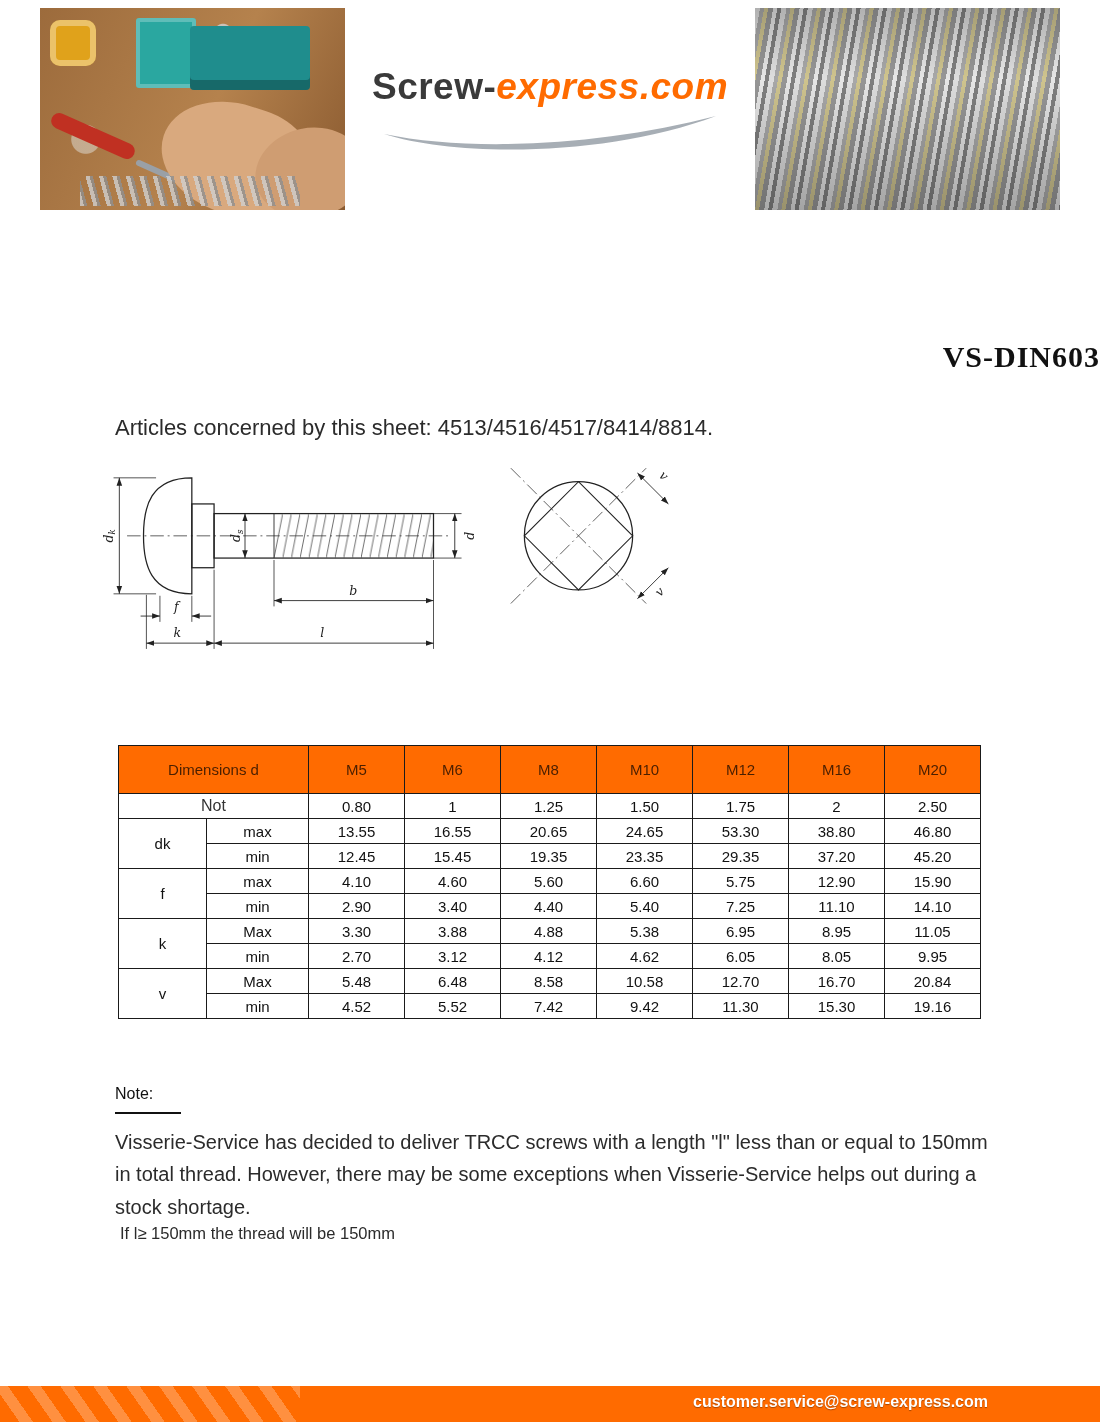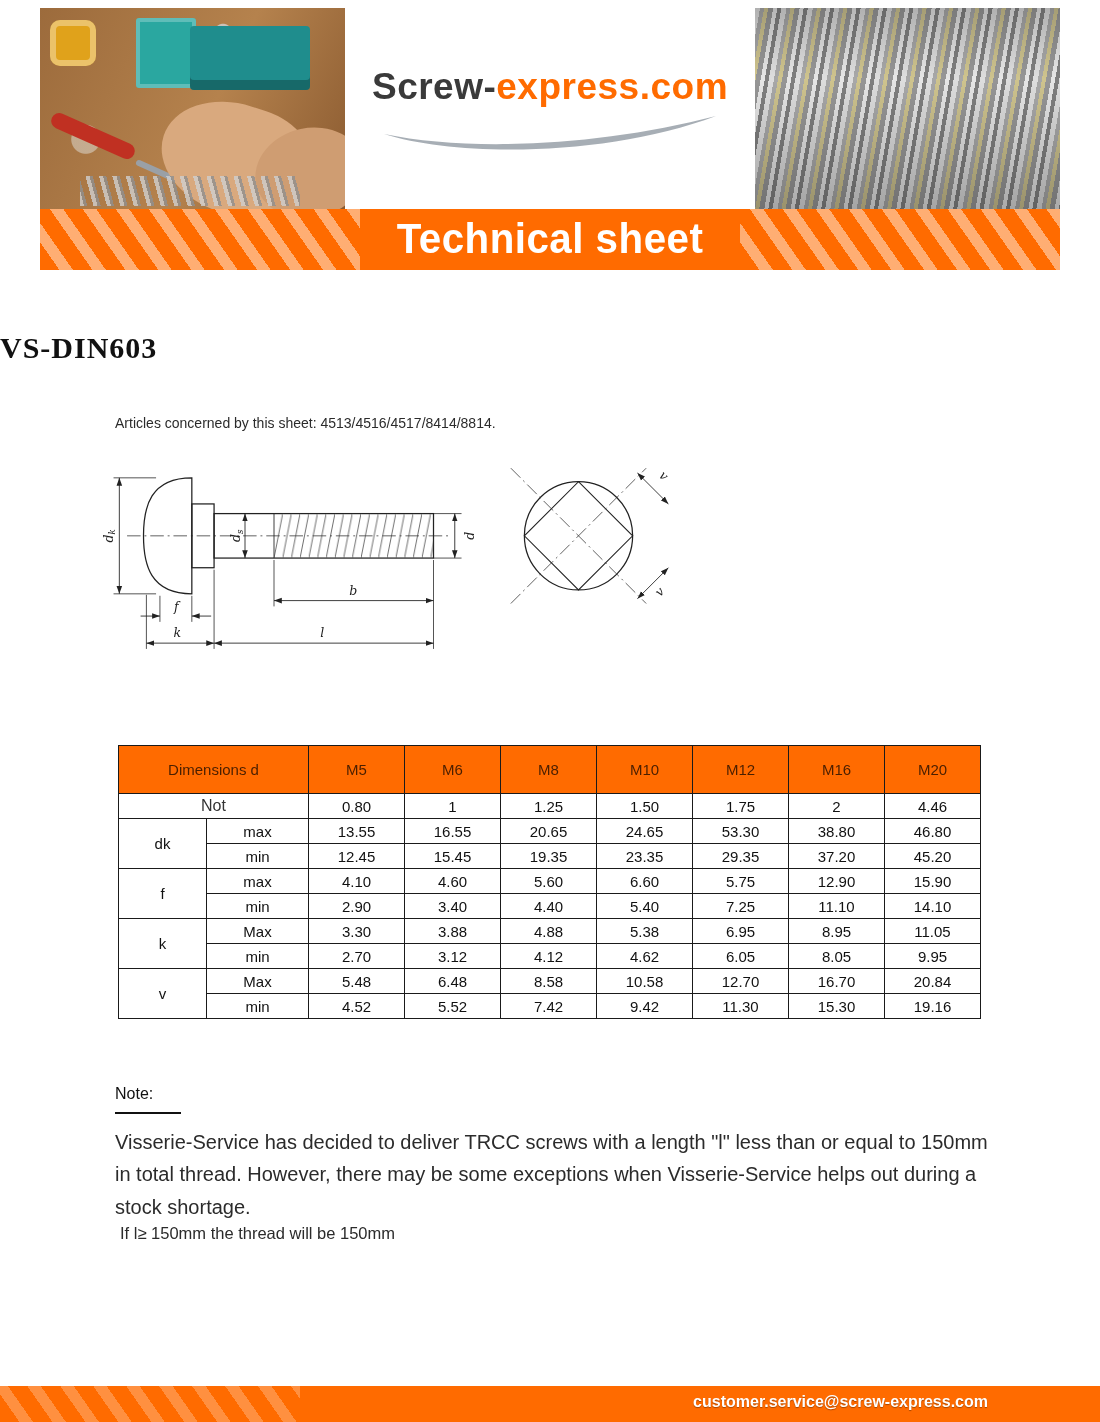--- a/index.html
+++ b/index.html
@@ -28,36 +28,36 @@
   .ph-hand{ position:absolute; left:120px; top:96px; width:150px; height:110px; background:#d9a97e; border-radius:50% 40% 10% 50%; transform:rotate(18deg); }
   .ph-hand2{ position:absolute; left:215px; top:120px; width:110px; height:90px; background:#cf9d72; border-radius:50%; transform:rotate(-12deg); }
   .ph-screwdriver{ position:absolute; left:8px; top:120px; width:90px; height:16px; background:#c03022; border-radius:8px; transform:rotate(24deg); box-shadow:90px 6px 0 -5px #9aa0a6; }
   .ph-screws{ position:absolute; left:40px; top:168px; width:220px; height:30px;
       background:repeating-linear-gradient(75deg,#cfcfcf 0 4px, #8f8f8f 4px 7px, transparent 7px 13px); opacity:.8; }
 
   
   .logo{ position:absolute; left:345px; top:66px; width:410px; height:120px; text-align:center; }
   .logo-text{ font-size:37px; font-weight:700; letter-spacing:.5px; white-space:nowrap; }
   .logo-part1{ color:#3a3a3a; }
-  .logo-part2{ color:var(--accent); }
+  .logo-part2{ color:var(--accent); font-style:italic; }
   .logo-swoosh{ display:block; margin:4px auto 0; }
 
   
   .banner{ position:absolute; left:40px; top:209px; width:1020px; height:61px; background:var(--accent); }
   .banner::before,.banner::after{ content:""; position:absolute; top:0; bottom:0; width:320px;
       background:repeating-linear-gradient(55deg, rgba(255,255,255,0) 0 16px, rgba(255,255,255,.45) 16px 27px); }
   .banner::before{ left:0; }
   .banner::after{ right:0; }
   .banner-title{ position:absolute; left:0; right:0; top:6px; text-align:center; color:#fff;
       font-size:42px; font-weight:800; letter-spacing:.5px; transform:scaleX(.96); }
 
   
-  .doc-title{ position:absolute; left:0; right:0; top:331px; text-align:left;
+  .doc-title{ position:absolute; left:0; right:0; top:340px; text-align:right;
       font-family:"Liberation Serif", serif; font-size:30px; font-weight:700; letter-spacing:1px; color:#111; }
-  .articles-line{ position:absolute; left:115px; top:415px; font-size:14px; color:#2b2b2b; }
+  .articles-line{ position:absolute; left:115px; top:415px; font-size:22px; color:#2b2b2b; }
 
   .drawing-wrap{ position:absolute; left:100px; top:452px; width:580px; height:245px; }
 
   
   .table-wrap{ position:absolute; left:118px; top:745px;border-radius:14px; }
   table{ border-collapse:collapse; table-layout:fixed; }
   th,td{ border:1px solid #1a1a1a; text-align:center; vertical-align:middle; font-size:15px; color:#111; }
   thead th{ background:var(--accent); color:#4a1f00; height:48px; font-weight:500; font-size:15px; }
   tbody td{ height:25px; background:#fff; }
   td.group{ font-size:15px; }
@@ -96,23 +96,20 @@
 
   <div class="logo">
     <div class="logo-text">
       <span class="logo-part1">Screw-</span><span class="logo-part2">express.com</span>
     </div>
     <svg class="logo-swoosh" width="340" height="40" viewBox="0 0 340 40">
       <path d="M4,22 C 90,40 220,34 336,4 C 230,44 80,46 4,22 Z" fill="#98a0a8" opacity="0.85"></path>
     </svg>
   </div>
 
-  <div class="banner">
-    <div class="banner-title">Technical sheet</div>
-  </div>
 
   <div class="doc-title">VS-DIN603</div>
   <div class="articles-line">Articles concerned by this sheet: 4513/4516/4517/8414/8814.</div>
 
   <div class="drawing-wrap">
     <svg width="580" height="245" viewBox="0 0 600 250">
       <defs>
         <marker id="ar" markerWidth="10" markerHeight="8" refX="9" refY="4" orient="auto-start-reverse">
           <path d="M0,0.8 L9,4 L0,7.2 z" fill="#222"></path>
         </marker>
@@ -201,21 +198,21 @@
         </thead>
         <tbody>
           <tr>
             <td colspan="2" class="not-cell">Not</td>
             <td>0.80</td>
             <td>1</td>
             <td>1.25</td>
             <td>1.50</td>
             <td>1.75</td>
             <td>2</td>
-            <td>4.46</td>
+            <td>2.50</td>
           </tr>
           <tr>
             <td rowspan="2" class="group">dk</td>
             <td>max</td>
             <td>13.55</td>
             <td>16.55</td>
             <td>20.65</td>
             <td>24.65</td>
             <td>53.30</td>
             <td>38.80</td>

